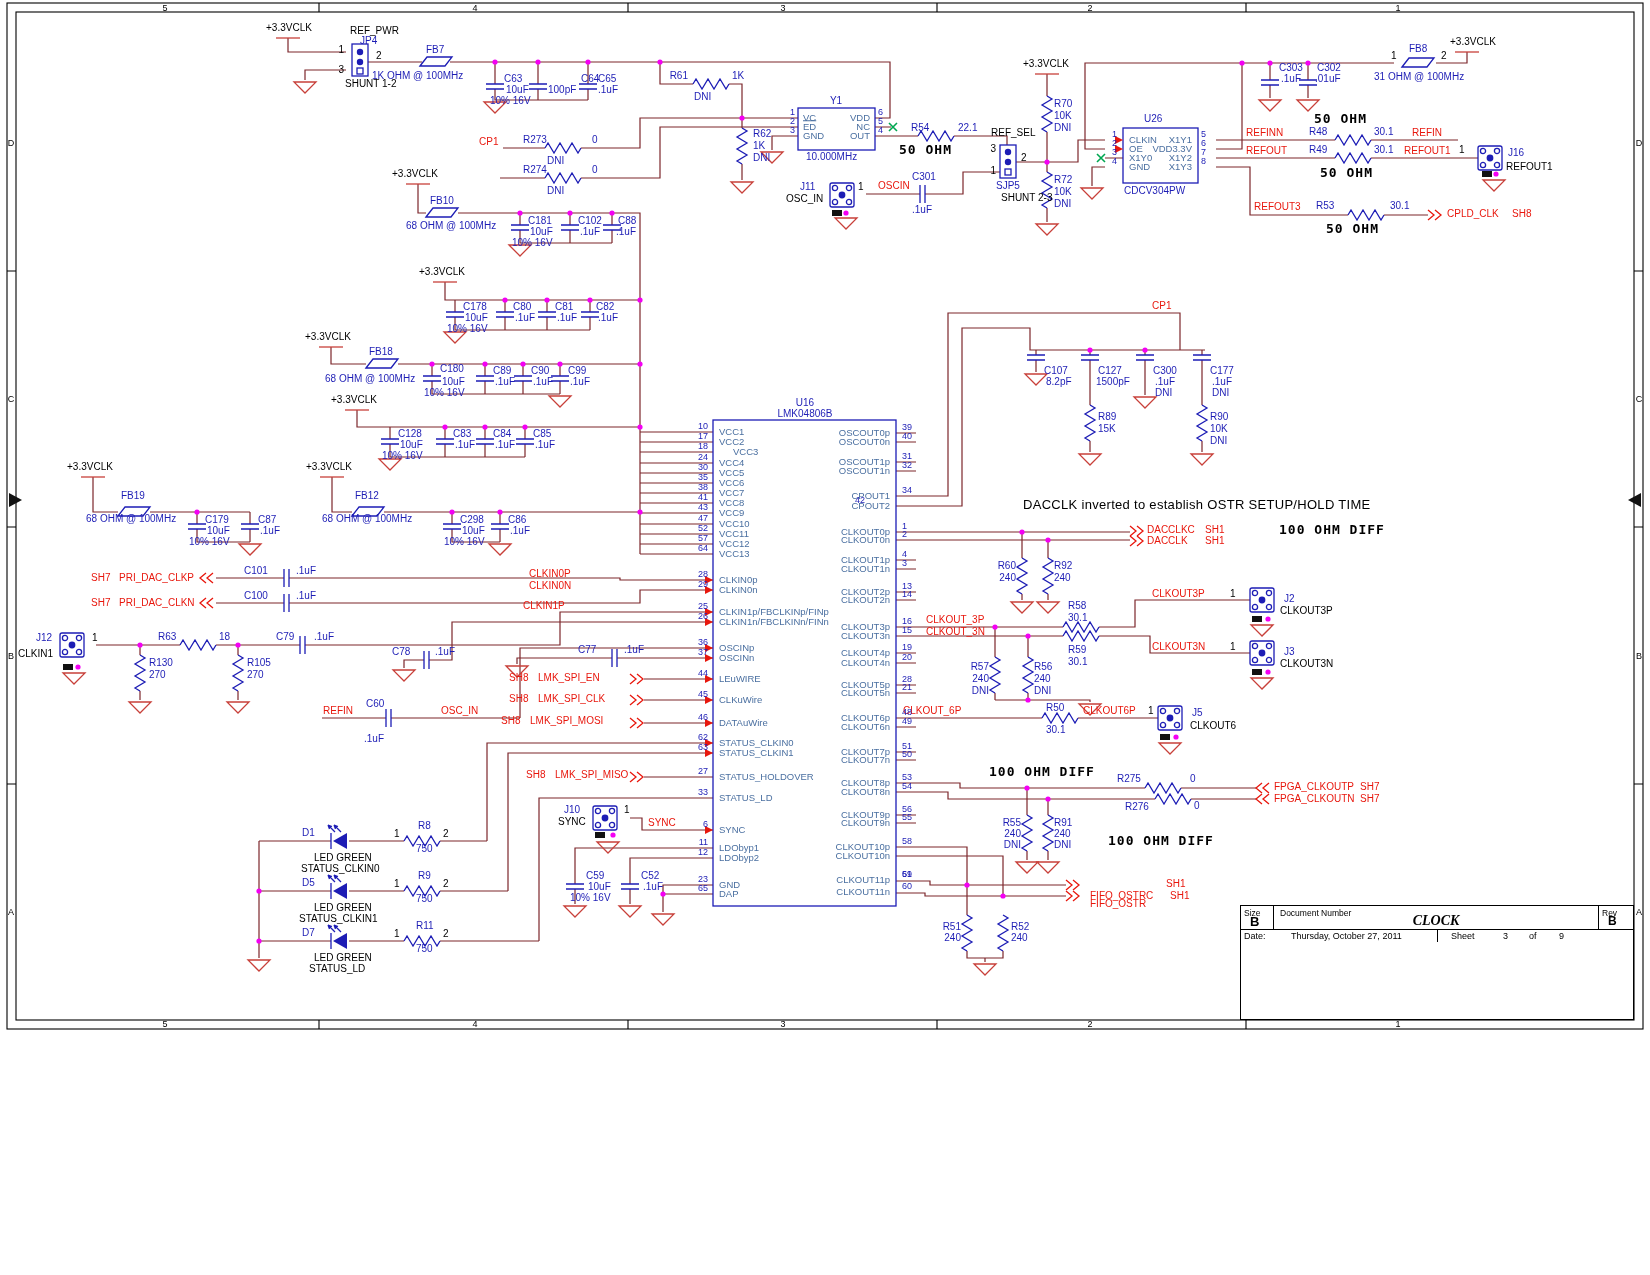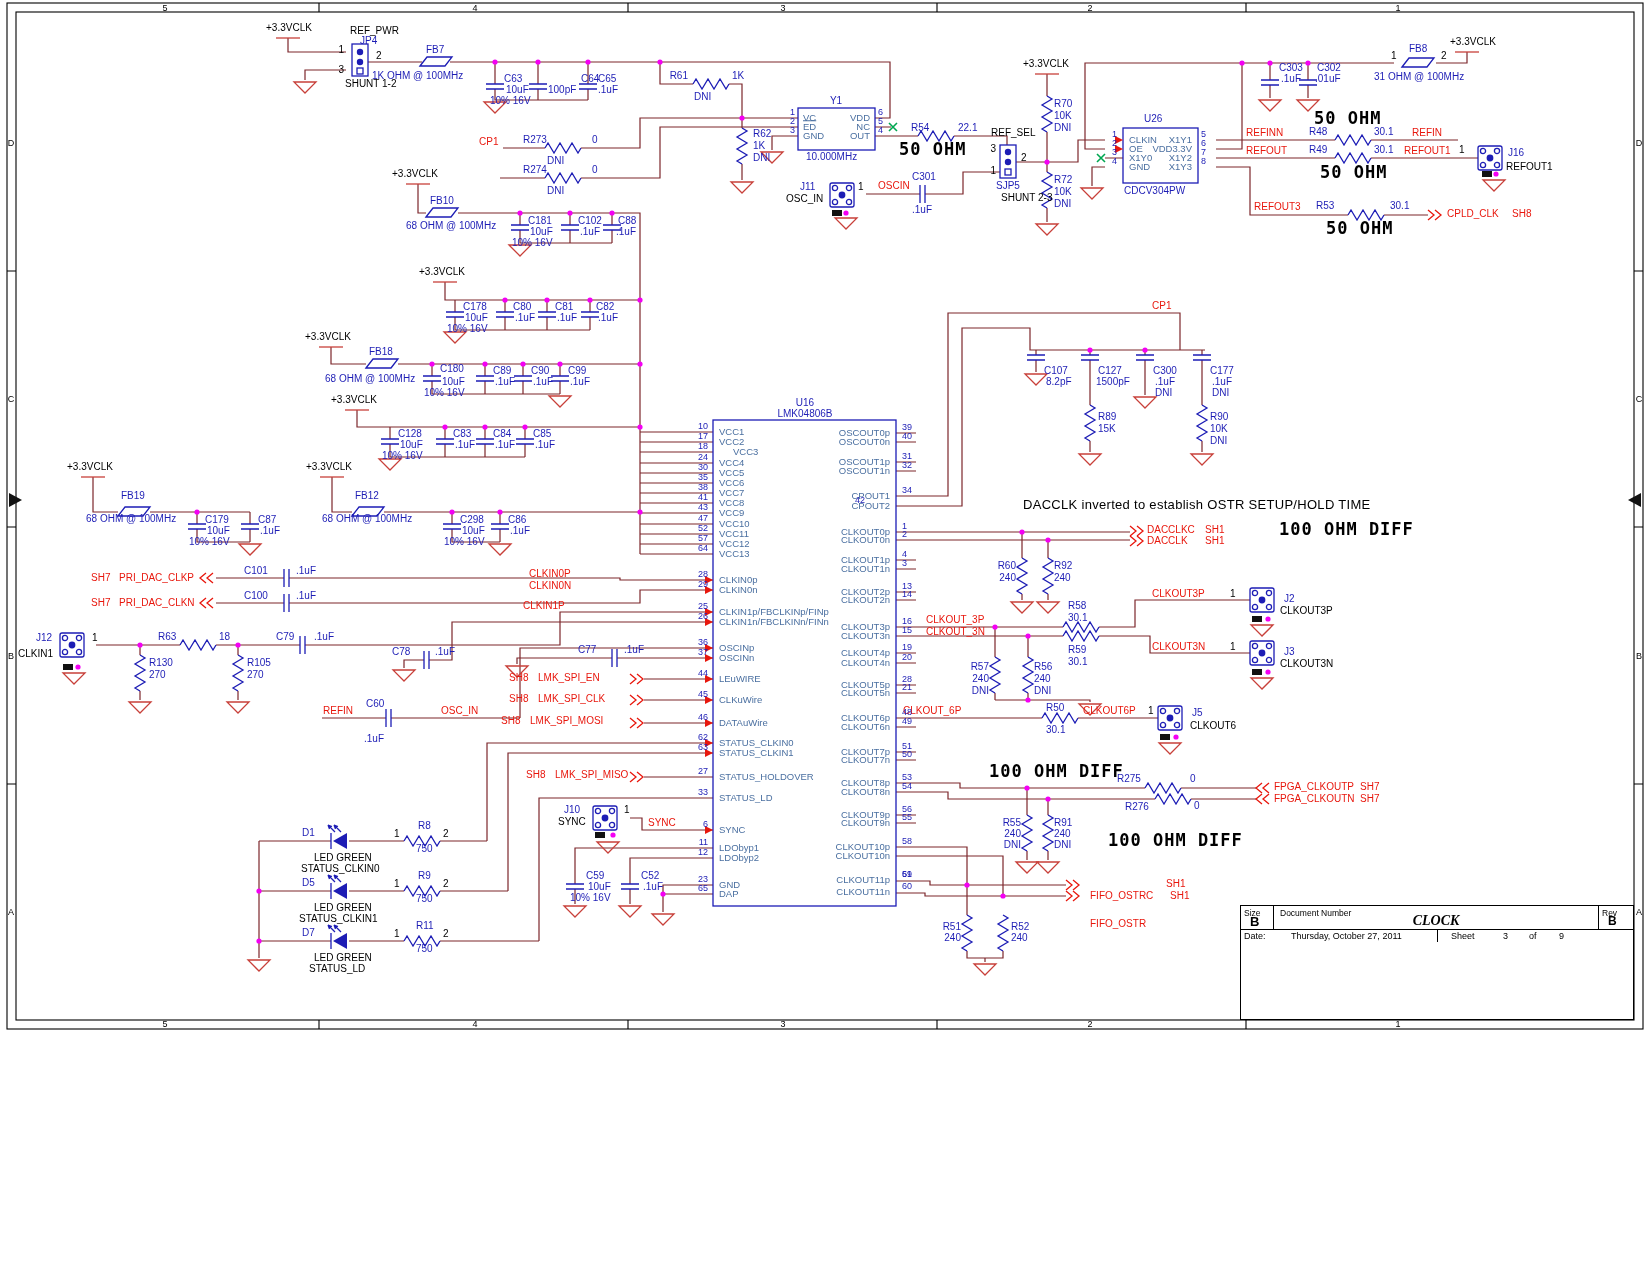--- a/index.html
+++ b/index.html
@@ -18,21 +18,21 @@
   .frame{stroke:#000;fill:none;stroke-width:1.1;}
   .lbl{position:absolute;font-size:10px;white-space:pre;transform:translate(0,-50%);line-height:1;}
   .am{transform:translate(-50%,-50%);}
   .ae{transform:translate(-100%,-50%);}
   .b{color:#1d1db5;}
   .k{color:#000;}
   .r{color:#e8170d;}
   .p{color:#4a6fa0;font-size:9.5px;}
   .n{color:#1d1db5;font-size:9px;}
   .g{color:#000;font-size:9px;}
-  .m{color:#000;font-family:"DejaVu Sans Mono",monospace;font-weight:bold;font-size:17px;letter-spacing:1px;}
+  .m{color:#000;font-family:"DejaVu Sans Mono",monospace;font-weight:bold;font-size:13px;letter-spacing:1px;}
   .t{color:#000;font-size:13px;letter-spacing:.3px;}
   .ov{text-decoration:overline;}
   
   .tb{position:absolute;left:1240px;top:905px;width:394px;height:115px;border:1.6px solid #000;box-sizing:border-box;background:#fff;}
   .tb .row1{height:47px;border-bottom:1.2px solid #000;position:relative;}
   .tb .row2{height:30px;border-bottom:1.2px solid #000;position:relative;}
   .tb .row3{height:23px;border-bottom:1.2px solid #000;display:flex;position:relative;}
   .tb .row4{height:12px;position:relative;font-size:9px;}
   .tiny{font-size:8.5px;color:#000;position:absolute;}
   .company{position:absolute;left:62px;top:6px;font-family:"Liberation Serif",serif;font-weight:bold;
@@ -676,21 +676,21 @@
       <div class="lbl r" style="left: 1360px; top: 787px;">SH7</div>
       <div class="lbl r" style="left: 1274px; top: 799px;">FPGA_CLKOUTN</div>
       <div class="lbl r" style="left: 1360px; top: 799px;">SH7</div>
       <div class="lbl b ae" style="left: 1021px; top: 823px;">R55</div>
       <div class="lbl b ae" style="left: 1021px; top: 834px;">240</div>
       <div class="lbl b ae" style="left: 1021px; top: 845px;">DNI</div>
       <div class="lbl b" style="left: 1054px; top: 823px;">R91</div>
       <div class="lbl b" style="left: 1054px; top: 834px;">240</div>
       <div class="lbl b" style="left: 1054px; top: 845px;">DNI</div>
       <div class="lbl m" style="left: 1108px; top: 840px;">100 OHM DIFF</div>
-      <div class="lbl r" style="left: 1090px; top: 924px; text-align: center;">FIFO_OSTR</div>
+      <div class="lbl r" style="left: 1090px; top: 904px; text-align: center;">FIFO_OSTR</div>
       <div class="lbl r" style="left: 1166px; top: 884px;">SH1</div>
       <div class="lbl r" style="left: 1090px; top: 896px;">FIFO_OSTRC</div>
       <div class="lbl r" style="left: 1170px; top: 896px;">SH1</div>
       <div class="lbl b ae" style="left: 961px; top: 927px;">R51</div>
       <div class="lbl b ae" style="left: 961px; top: 938px;">240</div>
       <div class="lbl b" style="left: 1011px; top: 927px;">R52</div>
       <div class="lbl b" style="left: 1011px; top: 938px;">240</div>
       <div class="lbl g am" style="left: 165px; top: 8px;">5</div>
       <div class="lbl g am" style="left: 475px; top: 8px;">4</div>
       <div class="lbl g am" style="left: 783px; top: 8px;">3</div>

